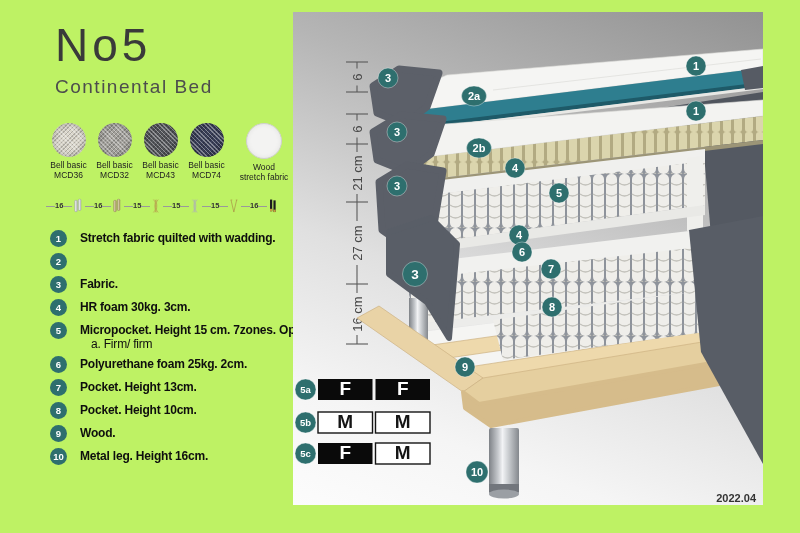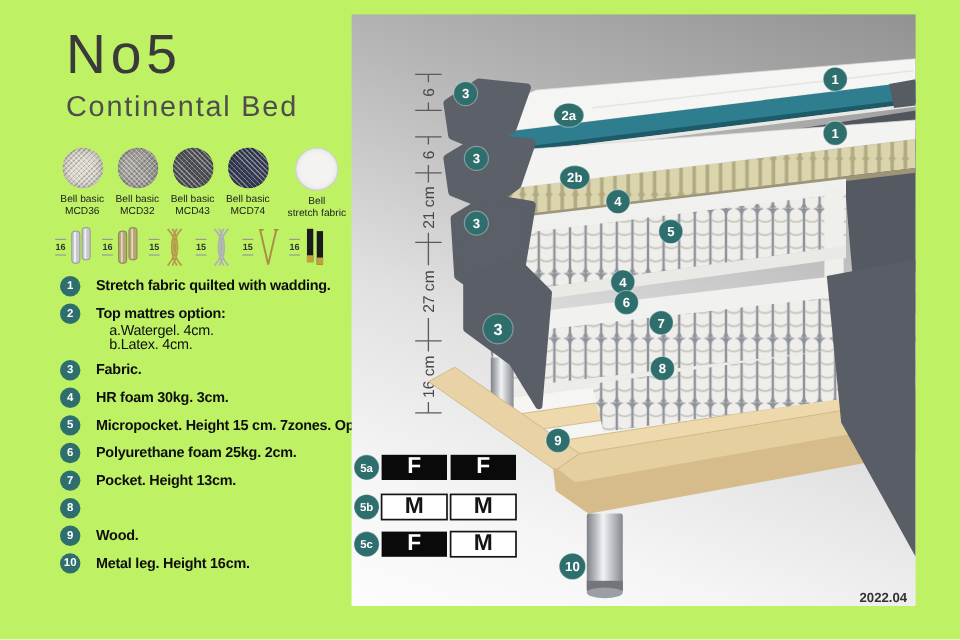--- a/index.html
+++ b/index.html
@@ -1,34 +1,34 @@
 <!DOCTYPE html>
 <html><head>
 <meta charset="utf-8">
 <style>
   html,body{margin:0;padding:0;background:#fff;}
   .stage{position:relative;width:800px;height:533px;background:#bef264;overflow:hidden;
          font-family:"Liberation Sans",sans-serif;color:#111;}
   
   .brand{position:absolute;left:55px;top:22px;}
   .brand h1{margin:0;font-size:46px;font-weight:300;letter-spacing:4px;color:#3a3a3a;line-height:1;}
-  .brand .sub{margin-top:8px;font-size:24px;letter-spacing:1.5px;color:#4d4d4d;font-weight:300;}
+  .brand .sub{margin-top:8px;font-size:19px;letter-spacing:1.5px;color:#4d4d4d;font-weight:300;}
   .swatches{position:absolute;left:48px;top:123px;display:flex;gap:5px;}
   .swatch{width:41px;text-align:center;}
   .swatch:last-child{width:64px;}
   .dot{width:34px;height:34px;border-radius:50%;margin:0 auto 3px;
        background-color:var(--c);
        background-image:repeating-linear-gradient(45deg,rgba(255,255,255,.38) 0 1px,transparent 1px 3px),
                         repeating-linear-gradient(-45deg,rgba(0,0,0,.20) 0 1px,transparent 1px 3px);
        box-shadow:inset 0 0 6px rgba(0,0,0,.28);}
   .dot.roma{background-image:none;border:1px solid #cfcfcf;box-shadow:inset 0 0 5px rgba(0,0,0,.07);}
   .swl{font-size:8.5px;line-height:1.2;color:#222;}
   .legs{position:absolute;left:46px;top:186px;display:flex;gap:2px;}
   .leg{display:flex;align-items:center;width:37px;}
-  .legnum{display:flex;flex-direction:column;align-items:center;margin-right:1px;justify-content:space-between;}
+  .legnum{display:flex;flex-direction:row;align-items:center;margin-right:1px;justify-content:space-between;}
   .legnum .n{font-size:7.5px;font-weight:bold;color:#333;line-height:1.4;}
   .legnum .dash{width:9px;height:1px;background:#9a9a9a;margin:1px 0;}
   .leggfx{width:23px;height:40px;display:block;}
   .features{position:absolute;left:50px;top:230px;width:250px;}
   .feat{display:flex;margin-bottom:6px;}
   .fbadge{flex:none;width:17px;height:17px;border-radius:50%;background:#2E6F6E;color:#fff;
           font-size:9.5px;font-weight:bold;display:flex;align-items:center;justify-content:center;margin-right:13px;}
   .fbody{padding-top:2px;}
   .ftext{font-size:12px;letter-spacing:-0.2px;white-space:nowrap;color:#0e0e0e;line-height:1.15;font-weight:bold;}
   .fsub{font-size:12px;letter-spacing:-0.2px;white-space:nowrap;color:#0e0e0e;line-height:12.5px;margin-left:11px;}
@@ -74,21 +74,21 @@
       <div class="swl">Bell basic</div>
       <div class="swl">MCD43</div>
     </div>
     <div class="swatch">
       <div class="dot" style="--c:#3A3F58"></div>
       <div class="swl">Bell basic</div>
       <div class="swl">MCD74</div>
     </div>
     <div class="swatch">
       <div class="dot roma" style="--c:#F3F3F2"></div>
-      <div class="swl">Bell</div>
+      <div class="swl">Wood</div>
       <div class="swl">stretch fabric</div>
     </div>
   </div>
 
   <div class="legs">
     <div class="leg">
       <div class="legnum">
           <div class="dash"></div>
           <span class="n">16</span>
           <div class="dash"></div>
@@ -161,58 +161,57 @@
 
   <div class="features">
     <div class="feat">
         <div class="fbadge">1</div>
         <div class="fbody">
           <div class="ftext">Stretch fabric quilted with wadding.</div>
         </div>
       </div>
     <div class="feat">
         <div class="fbadge">2</div>
-        <div class="fbody">
-          <div class="ftext">Top mattres option:</div>
-          <div class="fsub">a.Watergel. 4cm.</div>
-          <div class="fsub">b.Latex. 4cm.</div>
-        </div>
       </div>
     <div class="feat">
         <div class="fbadge">3</div>
         <div class="fbody">
           <div class="ftext">Fabric.</div>
         </div>
       </div>
     <div class="feat">
         <div class="fbadge">4</div>
         <div class="fbody">
           <div class="ftext">HR foam 30kg. 3cm.</div>
         </div>
       </div>
     <div class="feat">
         <div class="fbadge">5</div>
         <div class="fbody">
           <div class="ftext">Micropocket. Height 15 cm. 7zones. Option:</div>
+          <div class="fsub">a. Firm/ firm</div>
         </div>
       </div>
     <div class="feat">
         <div class="fbadge">6</div>
         <div class="fbody">
           <div class="ftext">Polyurethane foam 25kg. 2cm.</div>
         </div>
       </div>
     <div class="feat">
         <div class="fbadge">7</div>
         <div class="fbody">
           <div class="ftext">Pocket. Height 13cm.</div>
         </div>
       </div>
     <div class="feat">
         <div class="fbadge">8</div>
+        <div class="fbody">
+          <div class="ftext">Pocket. Height 10cm.</div>
+        </div>
       </div>
     <div class="feat">
         <div class="fbadge">9</div>
         <div class="fbody">
           <div class="ftext">Wood.</div>
         </div>
       </div>
     <div class="feat">
         <div class="fbadge">10</div>
         <div class="fbody">

